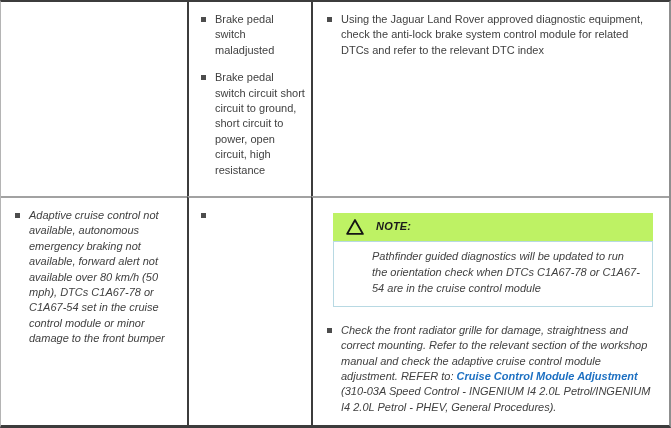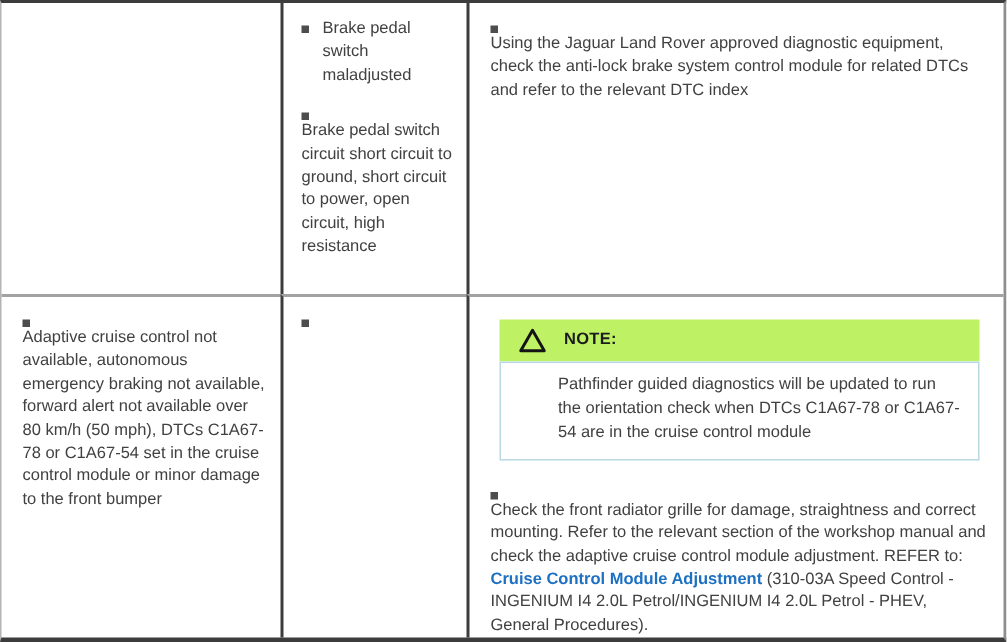--- a/index.html
+++ b/index.html
@@ -19,26 +19,26 @@
   }
 
   .cell {
     padding: 10px 8px 8px 14px;
     overflow: hidden;
     color: #414141;
     font-size: 11px;
     line-height: 1.4;
   }
   .cell.c2, .cell.c3 { border-left: 2px solid #3c3c3c; }
-  .cell.r2 { border-top: 2px solid #a2a2a2; }
+  .cell.r2 { border-top: 2px solid #a2a2a2; font-style: italic; }
   .cell.c2 { padding-left: 12px; padding-right: 5px; }
   .cell.c3 { padding-right: 10px; }
 
   .li { display: flex; align-items: flex-start; margin-bottom: 12px; }
-  .li:last-child { margin-bottom: 0; flex-direction: column; }
+  .li:last-child { margin-bottom: 0; }
   .sq {
     flex: 0 0 auto;
     width: 5px; height: 5px;
     background: #4d4d4d;
     margin: 5px 9px 0 0;
   }
   .li-text { flex: 1 1 auto; }
 
   .note-box { margin: 5px 6px 16px 6px; }
   .note-header {

